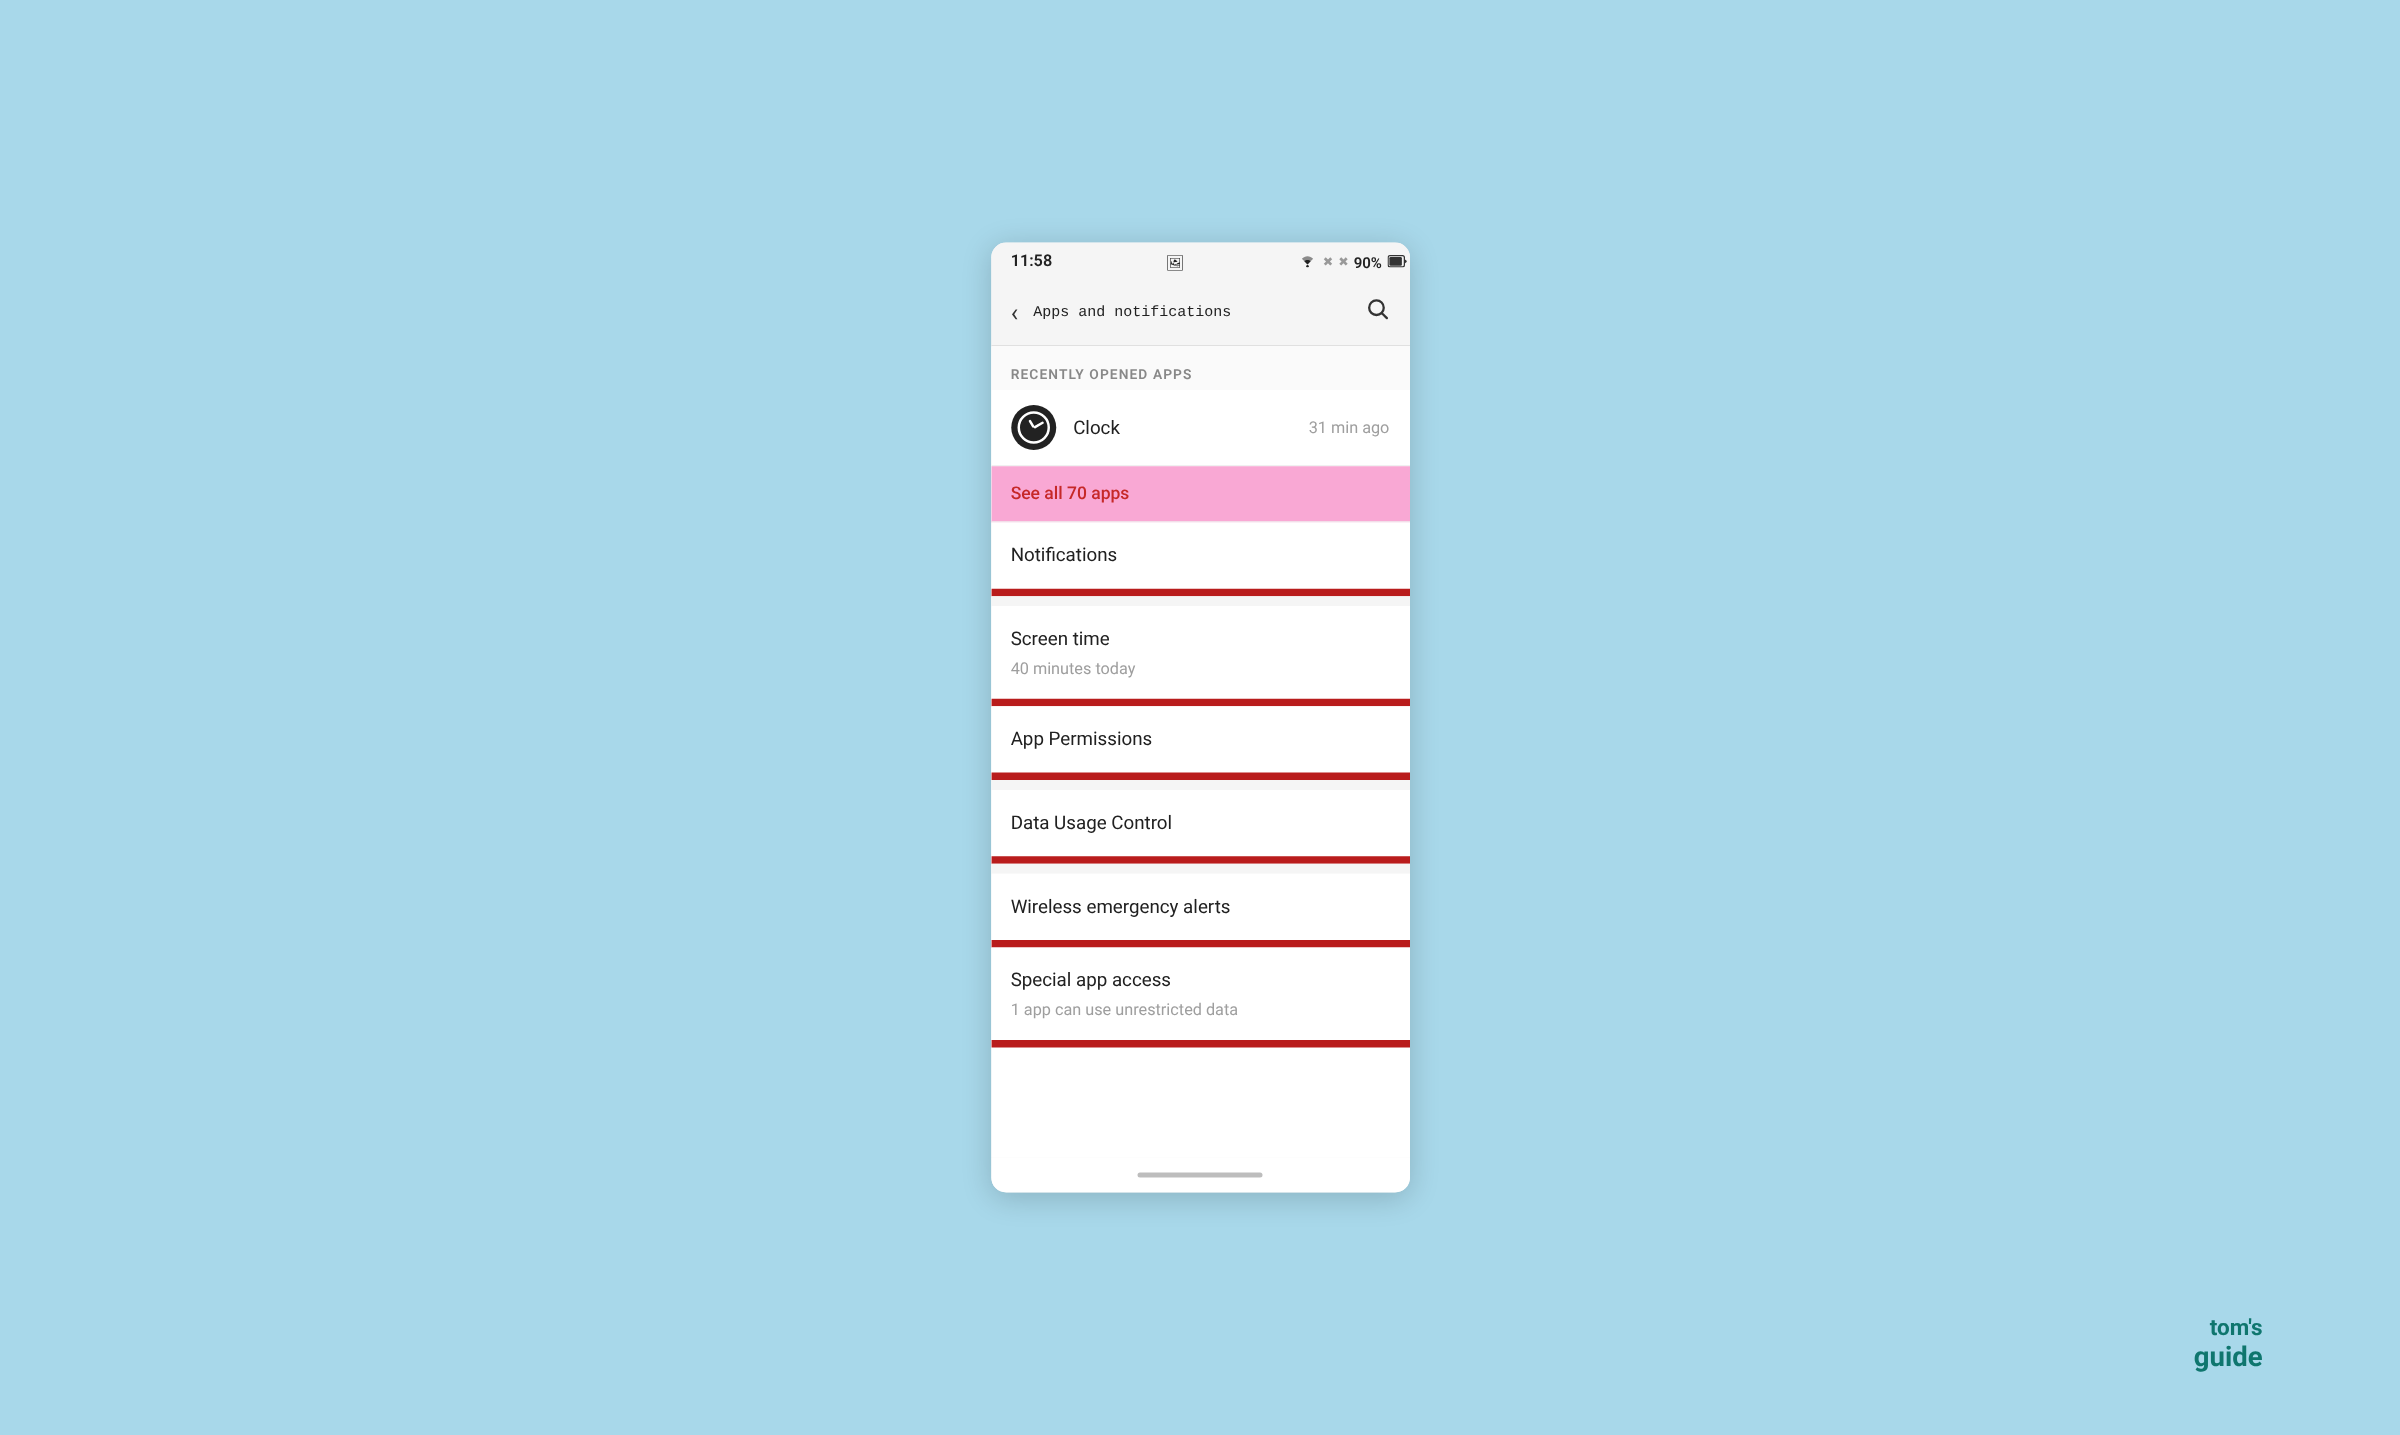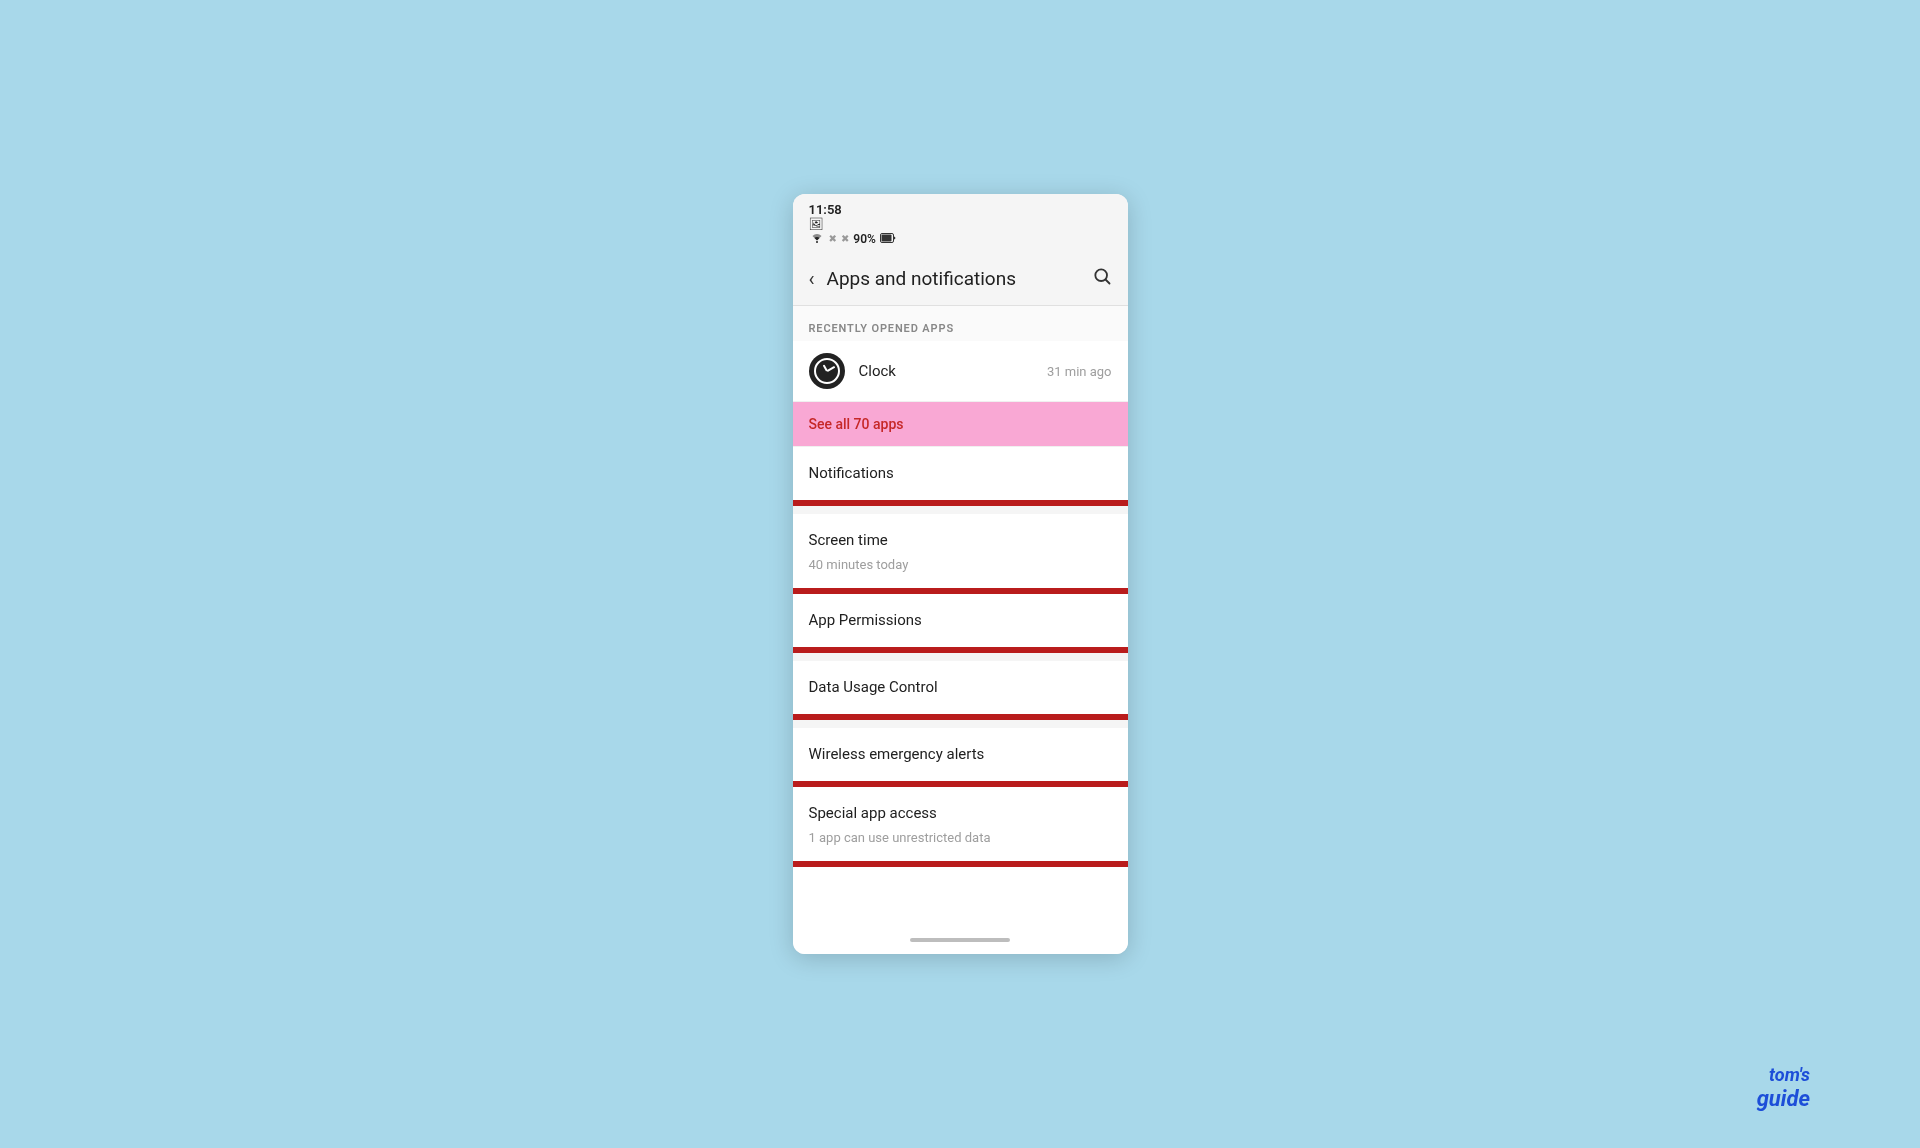--- a/index.html
+++ b/index.html
@@ -25,26 +25,25 @@
       display: flex;
       flex-direction: column;
       position: relative;
     }
 
     
     .status-bar {
       background: #f5f5f5;
       display: flex;
       justify-content: space-between;
-      align-items: flex-start;
-      padding: 8px 32px 6px 16px;
+      align-items: center;
+      padding: 8px 2px 6px 16px;
       font-size: 12px;
       font-weight: 500;
       color: #222;
-      flex-direction: column;
     }
 
     .status-bar-left {
       font-size: 13px;
       font-weight: 600;
     }
 
     .status-bar-right {
       display: flex;
       align-items: center;
@@ -63,23 +62,24 @@
     .header-back {
       font-size: 20px;
       color: #333;
       margin-right: 8px;
       cursor: pointer;
       padding: 4px;
     }
 
     .header-title {
       flex: 1;
-      font-size: 19px;
+      font-size: 12px;
       font-weight: 400;
       color: #212121;
+      font-family: Liberation Mono, monospace;
     }
 
     .header-search {
       font-size: 20px;
       color: #333;
       cursor: pointer;
       padding: 4px;
     }
 
     
@@ -248,26 +248,25 @@
     .handle-bar {
       width: 100px;
       height: 4px;
       background: #bdbdbd;
       border-radius: 2px;
     }
 
     
     .watermark {
       position: absolute;
-      bottom: 36px;
+      bottom: 48px;
       right: 110px;
-      color: #1d4ed8;
+      color: #0f766e;
       font-size: 18px;
       font-weight: 700;
-      font-style: italic;
       line-height: 1.2;
       text-align: right;
     }
 
     .watermark-top {
       font-size: 18px;
     }
 
     .watermark-bottom {
       font-size: 22px;

